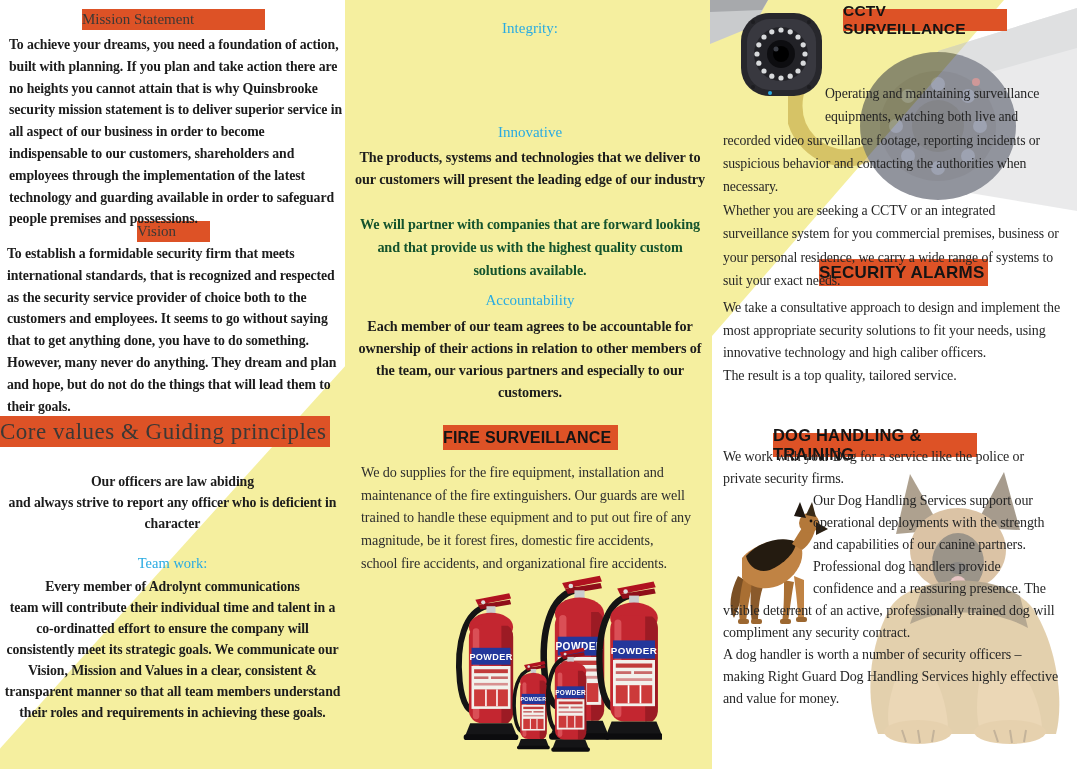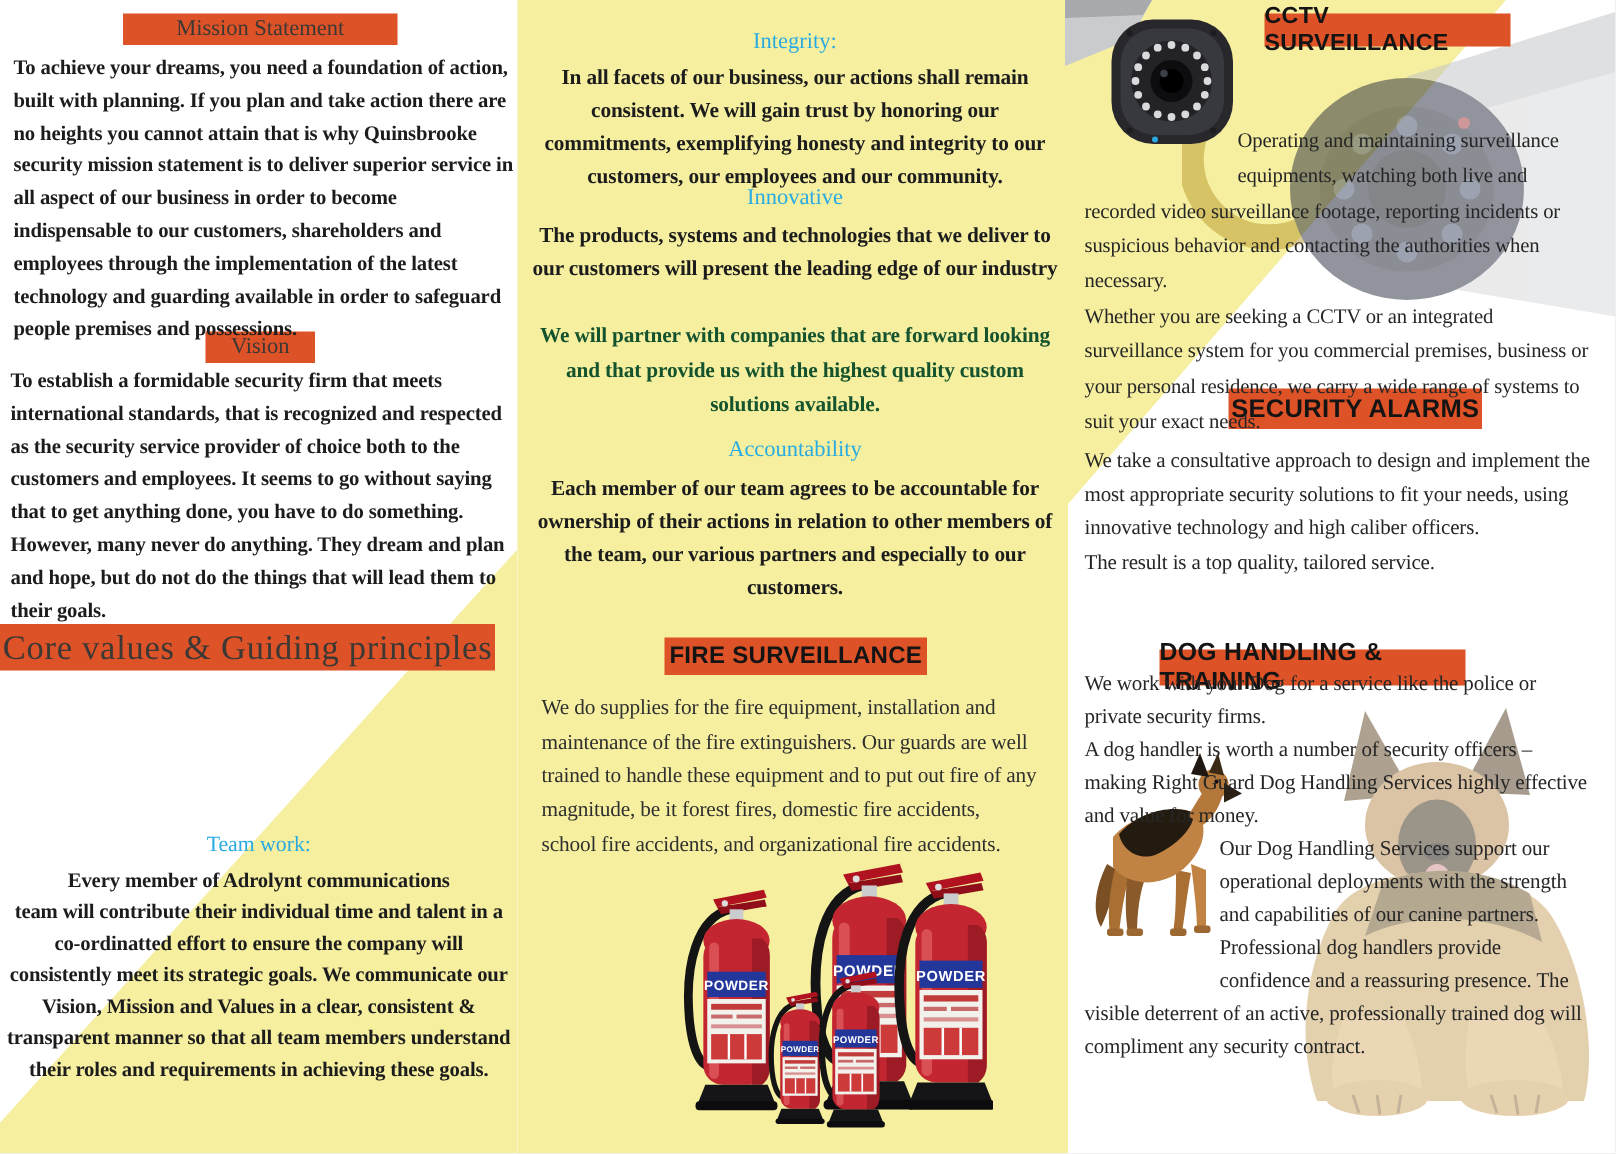--- a/index.html
+++ b/index.html
@@ -7,21 +7,21 @@
         font-family:"Liberation Serif",serif;}
   .abs{position:absolute;}
   
   .panel-mid-bg{left:345px;top:0;width:367px;height:769px;background:#f5ef9f;z-index:0;}
   .tri{background:#f5ef9f;z-index:1;}
   .tri-left{left:0;top:360px;width:345px;height:409px;
             clip-path:polygon(100% 1.5%,100% 100%,0 100%,0 95%);}
   .tri-right{left:712px;top:0;width:292px;height:336px;
              clip-path:polygon(0 0,100% 0,0 100%);}
   
-  .obox{background:#dd5226;display:flex;align-items:center;justify-content:center;z-index:4;}
+  .obox{background:#dd5226;display:flex;align-items:center;z-index:4;}
   .obox .serifhead{font-family:"Liberation Serif",serif;color:#3c3835;font-size:15px;}
   .oband-text{font-family:"Liberation Serif",serif;color:#3c3835;font-size:23px;letter-spacing:.5px;}
   .blackcaps{font-family:"Liberation Sans",sans-serif;font-weight:700;color:#141414;
              letter-spacing:.2px;}
   
   .txt{z-index:5;color:#1c1c1c;}
   .boldserif{font-weight:700;}
   .bluehead{color:#29abe2;font-weight:400;text-align:center;z-index:5;}
   .center{text-align:center;}
   .preline{white-space:pre-line;}
@@ -49,27 +49,28 @@
 
   <div class="abs obox" style="left:137px;top:221px;width:73px;height:21px;">
     <span class="serifhead">Vision</span>
   </div>
   <div class="abs txt leftbody" style="left:7px;top:243px;width:336px;">To establish a formidable security firm that meets international standards, that is recognized and respected as the security service provider of choice both to the customers and employees. It seems to go without saying that to get anything done, you have to do something. However, many never do anything. They dream and plan and hope, but do not do the things that will lead them to their goals.</div>
 
   <div class="abs obox" style="left:0;top:416px;width:330px;height:31px;">
     <span class="oband-text">Core values &amp; Guiding principles</span>
   </div>
 
+  <div class="abs txt leftbody center preline" style="left:4px;top:471px;width:337px;line-height:21px;">Our officers are law abiding
+and always strive to report any officer who is deficient in character</div>
 
   <div class="abs bluehead" style="left:0;top:555px;width:345px;font-size:14.5px;">Team work:</div>
   <div class="abs txt leftbody center preline" style="left:4px;top:576px;width:337px;line-height:21px;">Every member of Adrolynt communications
 team will contribute their individual time and talent in a co-ordinatted effort to ensure the company will consistently meet its strategic goals. We communicate our Vision, Mission and Values in a clear, consistent &amp; transparent manner so that all team members understand their roles and requirements in achieving these goals.</div>
 
   <div class="abs bluehead" style="left:352px;top:20px;width:356px;font-size:15px;">Integrity:</div>
-  <div class="abs txt midbody boldserif center" style="left:352px;top:41px;width:356px;">In all facets of our business, our actions shall remain consistent. We will gain trust by honoring our commitments, exemplifying honesty and integrity to our customers, our employees and our community.</div>
 
   <div class="abs bluehead" style="left:352px;top:124px;width:356px;font-size:15px;">Innovative</div>
   <div class="abs txt midbody boldserif center" style="left:352px;top:146px;width:356px;">The products, systems and technologies that we deliver to our customers will present the leading edge of our industry</div>
   <div class="abs txt midbody center" style="left:352px;top:213px;width:356px;color:#14532d;line-height:23px;font-weight:bold;">We will partner with companies that are forward looking and that provide us with the highest quality custom solutions available.</div>
 
   <div class="abs bluehead" style="left:352px;top:292px;width:356px;font-size:15px;">Accountability</div>
   <div class="abs txt midbody boldserif center" style="left:352px;top:315px;width:356px;">Each member of our team agrees to be accountable for ownership of their actions in relation to other members of the team, our various partners and especially to our customers.</div>
 
   <div class="abs obox" style="left:443px;top:425px;width:175px;height:25px;">
     <span class="blackcaps" style="font-size:16px;">FIRE SURVEILLANCE</span>
@@ -215,20 +216,20 @@
     <path d="M70,52 C76,42 80,36 84,30 L94,34 C92,44 88,52 80,58 Z" fill="#b3783a"></path>
     <circle cx="87" cy="31" r="10" fill="#b3783a"></circle>
     <path d="M94,30 L106,37 L94,43 Z" fill="#2a2014"></path>
     <path d="M78,10 L84,26 L72,24 Z" fill="#1f1710"></path>
     <path d="M90,10 L94,25 L84,23 Z" fill="#3a2a16"></path>
     <circle cx="89" cy="29" r="1.4" fill="#111111"></circle>
   </svg>
 
   <div class="abs txt rightbody" style="left:723px;top:446px;width:340px;line-height:22px;font-size:14px;">
     <div>We work with your Dog for a service like the police or private security firms.</div>
-    <div>A dog handler is worth a number of security officers – making Right Guard Dog Handling Services highly effective and value for money.</div>
     <div>
       <div class="floatspacer" style="width:90px;height:110px;"></div>
       <span>Our Dog Handling Services support our operational deployments with the strength and capabilities of our canine partners. Professional dog handlers provide confidence and a reassuring presence.  The visible deterrent of an active, professionally trained dog will compliment any security contract.</span>
     </div>
+    <div>A dog handler is worth a number of security officers – making Right Guard Dog Handling Services highly effective and value for money.</div>
   </div>
 
 </div>
 
 </body></html>

